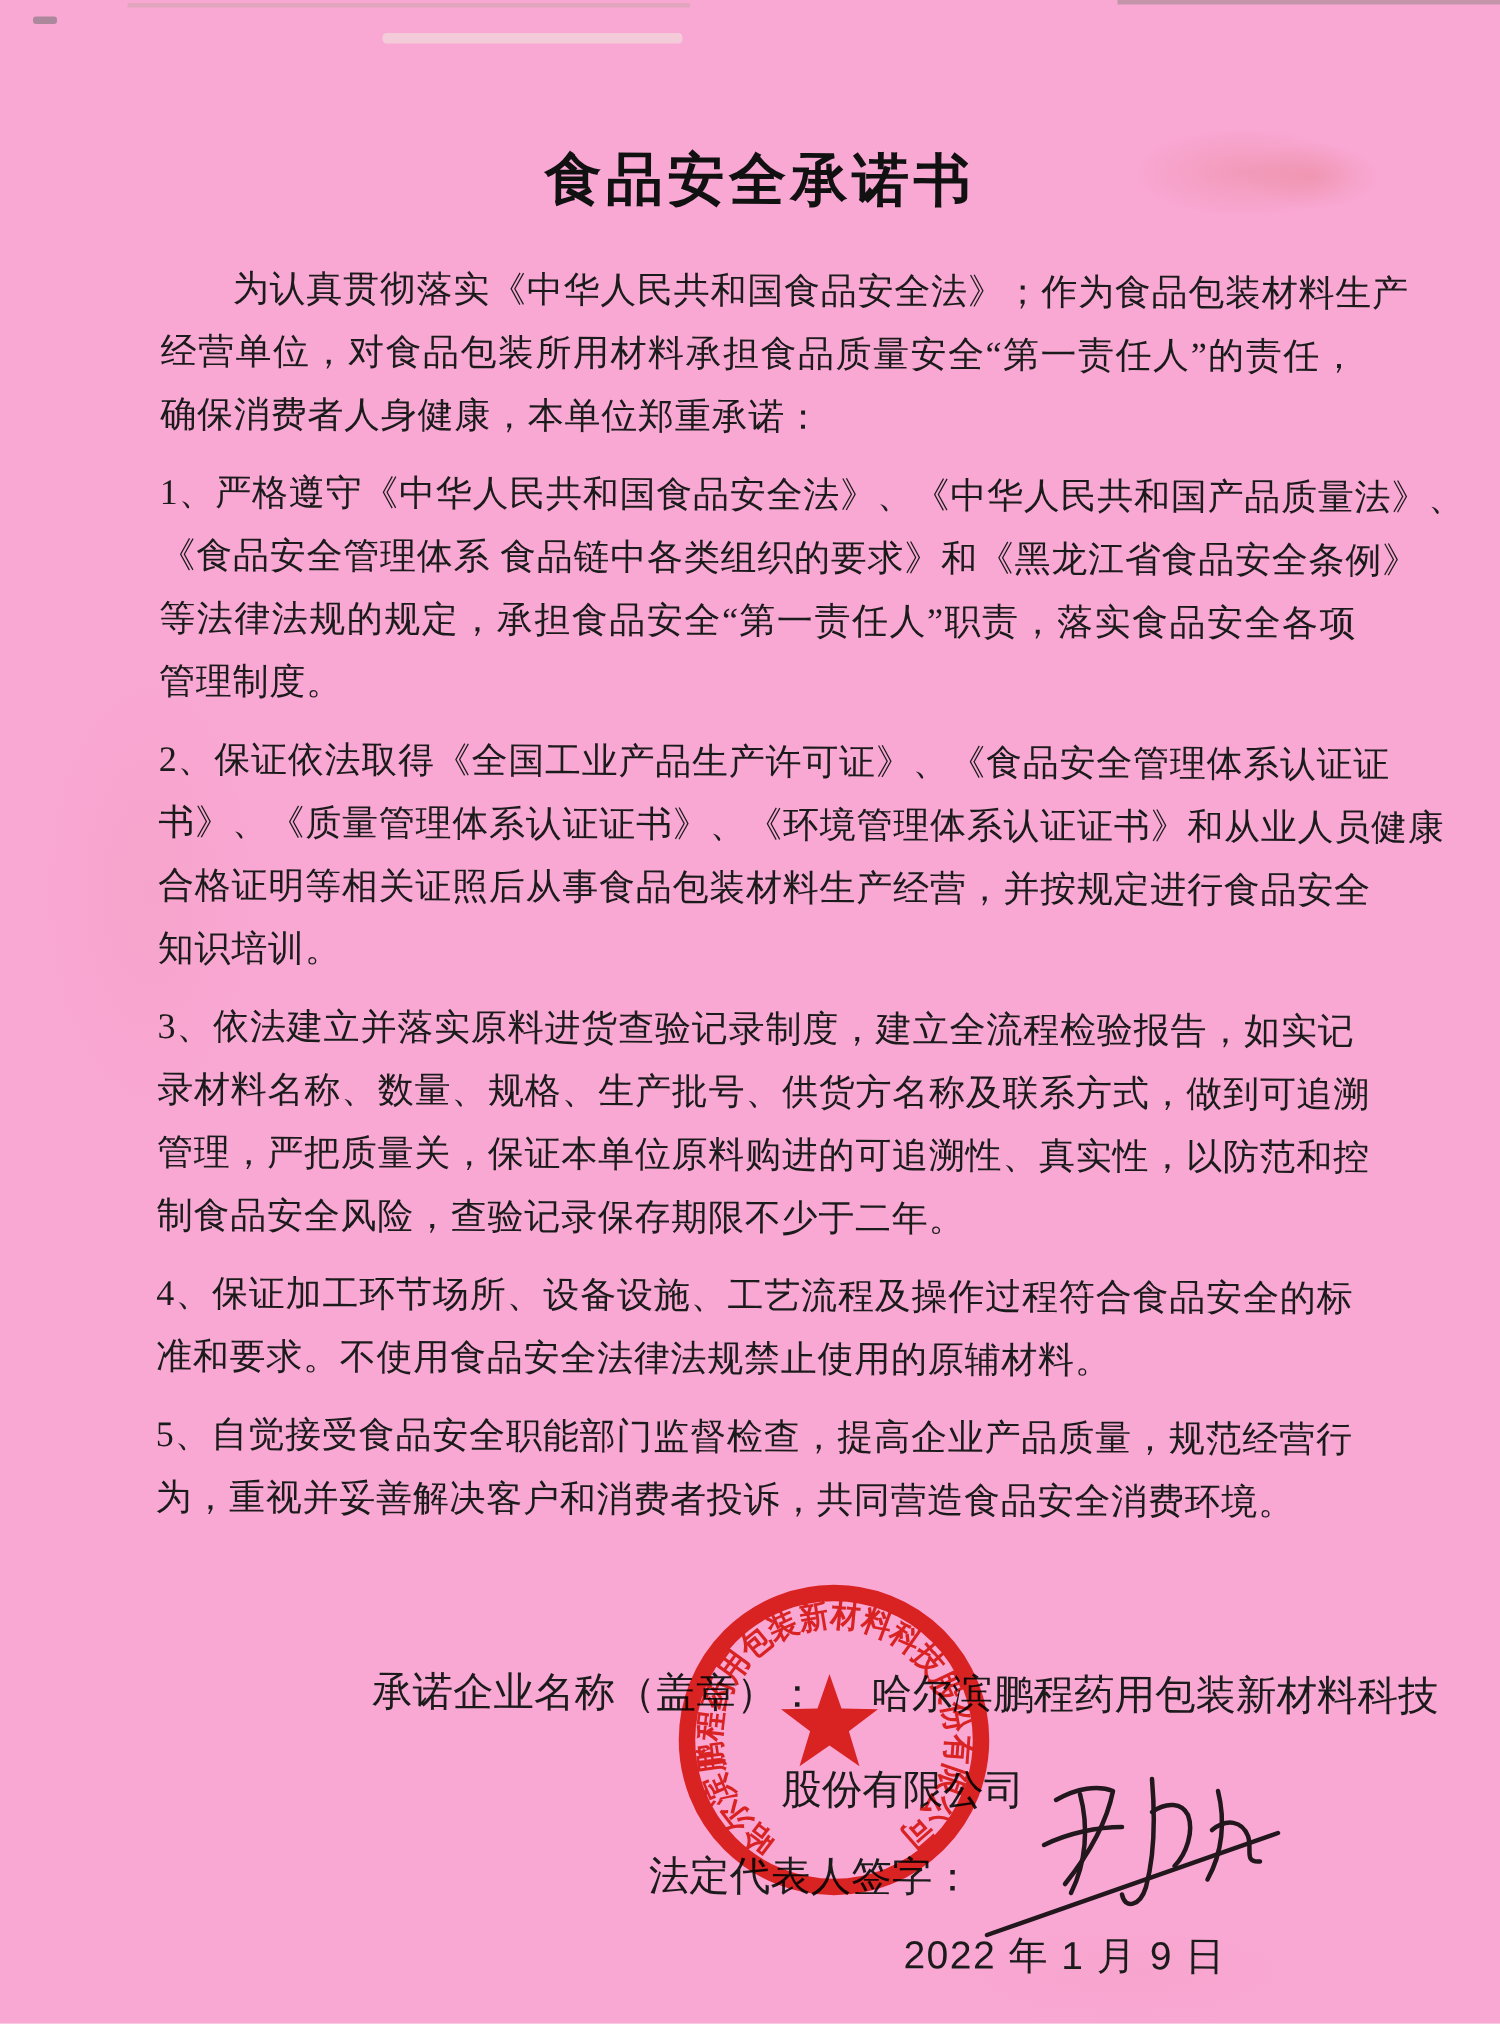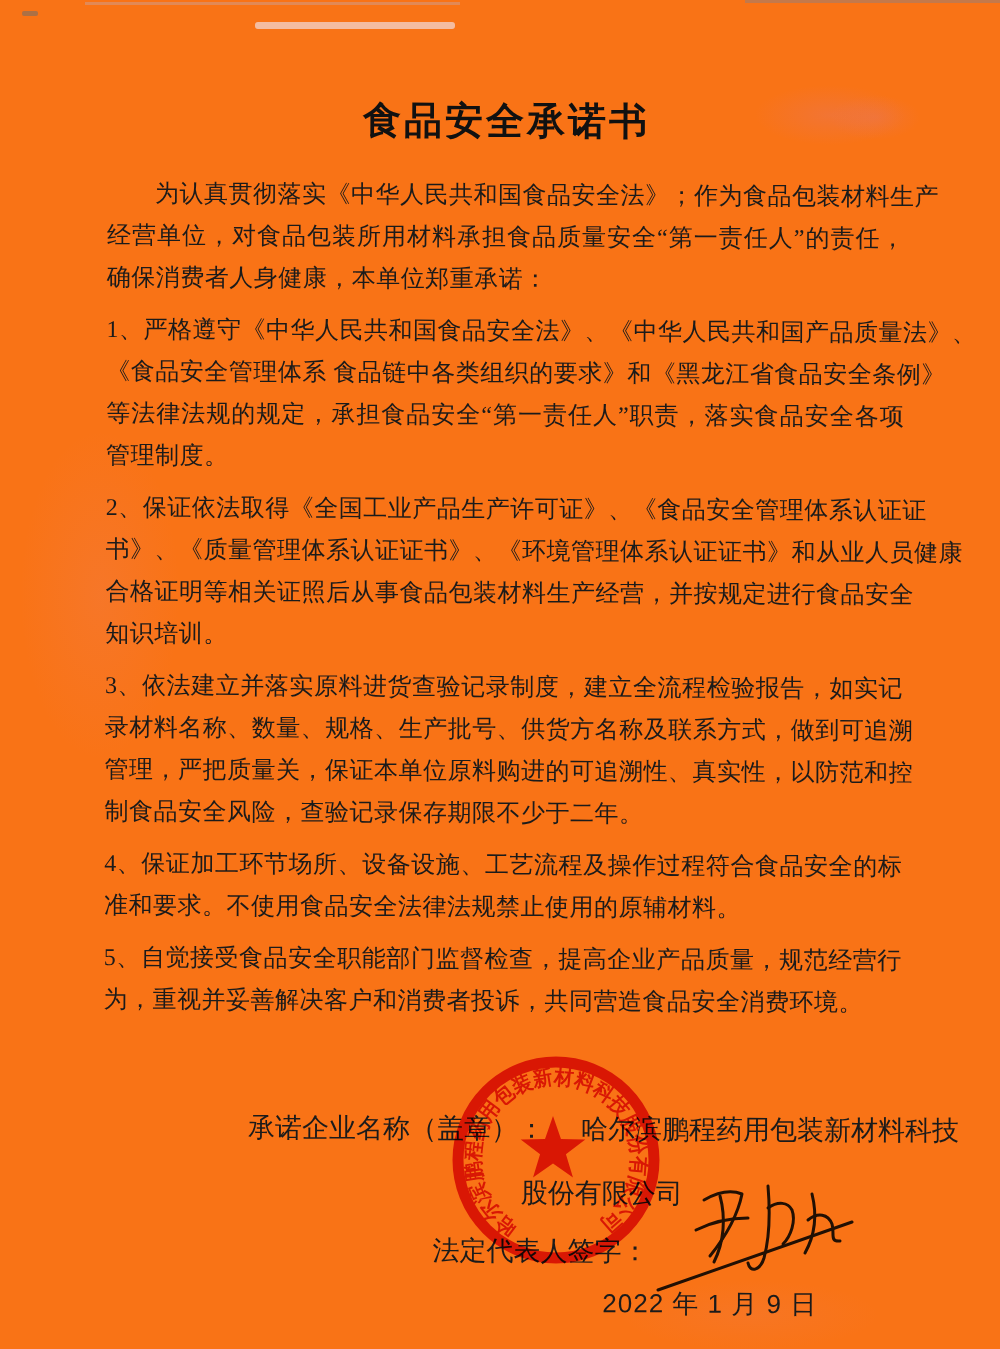--- a/index.html
+++ b/index.html
@@ -1,20 +1,20 @@
 <!DOCTYPE html>
 <html><head>
 <meta charset="utf-8">
 <style>
   html,body { margin:0; padding:0; }
   .page {
     position: relative;
     width: 1000px;
     height: 1349px;
-    background: #f97316;
+    background: #f9a8d4;
     overflow: hidden;
     font-family: "Liberation Serif", "DejaVu Serif", serif;
     color: #1b1b1b;
   }
   
   .art { position: absolute; pointer-events: none; }
   .a-topline1 { left: 85px; top: 2px; width: 375px; height: 3px; background: #c5a3a3; opacity:.45; }
   .a-topline2 { left: 745px; top: 0; width: 255px; height: 3px; background: #8d7f7f; opacity:.5; }
   .a-topmark  { left: 22px; top: 11px; width: 16px; height: 5px; background: #6e6e6e; opacity:.55; border-radius:2px;}
   .a-pinkline { left: 255px; top: 22px; width: 200px; height: 7px; background: #f2dcdc; opacity:.7; border-radius:3px;}

